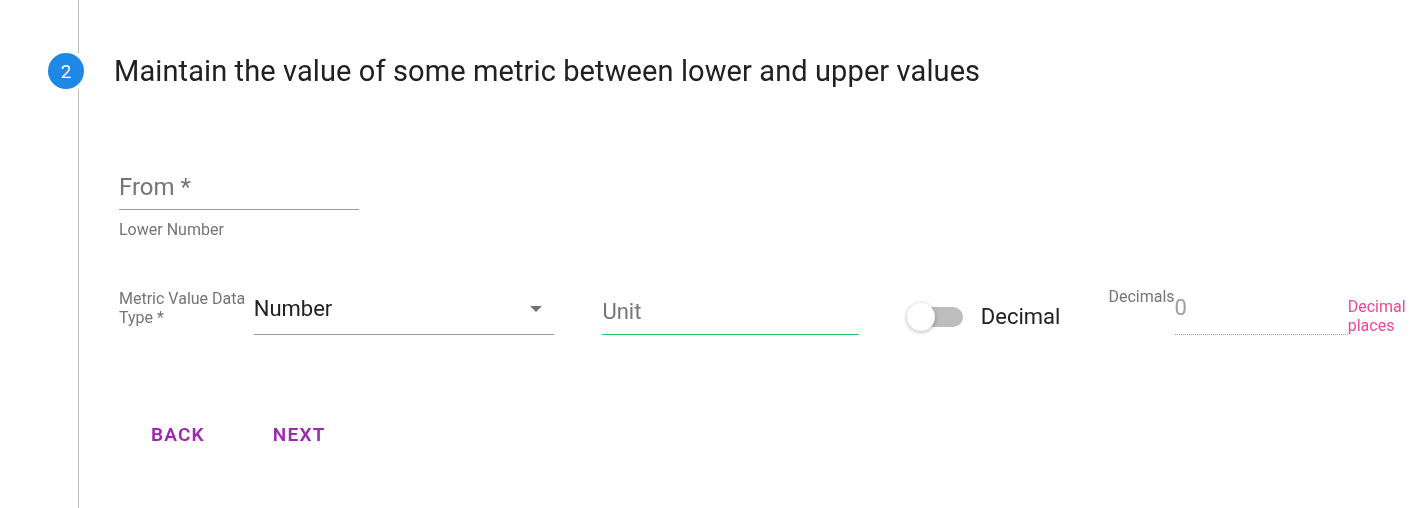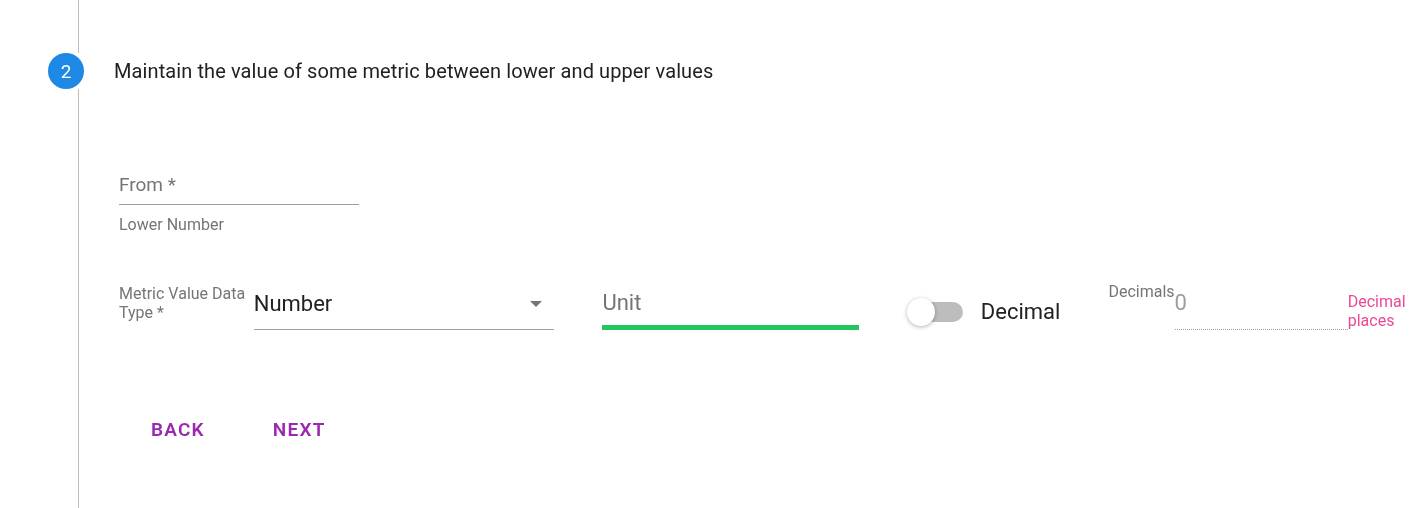--- a/index.html
+++ b/index.html
@@ -40,21 +40,21 @@
       background: #1e88e5;
       color: #fff;
       font-size: 19px;
       font-weight: 400;
       display: flex;
       align-items: center;
       justify-content: center;
       flex-shrink: 0;
     }
     .step-title {
-      font-size: 20px;
+      font-size: 29px;
       font-weight: 400;
       color: #212121;
       letter-spacing: 0.1px;
     }
     .step-body {
       margin-left: 30px;
       border-left: 1px solid #bdbdbd;
       padding-left: 40px;
       padding-top: 80px;
       padding-bottom: 40px;
@@ -69,21 +69,21 @@
       display: flex;
       flex-direction: column;
     }
     .field-input-line {
       position: relative;
       width: 240px;
     }
     .field-input {
       border: none;
       border-bottom: 1px solid #9e9e9e;
-      font-size: 19px;
+      font-size: 24px;
       color: #757575;
       padding: 4px 0 8px 0;
       width: 100%;
       background: transparent;
       outline: none;
       font-family: inherit;
     }
     .field-input::placeholder {
       color: #757575;
     }
@@ -126,21 +126,21 @@
       border-left: 6px solid transparent;
       border-right: 6px solid transparent;
       border-top: 6px solid #757575;
       margin-right: 12px;
     }
     .unit-wrap {
       width: 385px;
     }
     .unit-input {
       border: none;
-      border-bottom: 5px solid #22c55e;
+      border-bottom: 1px solid #22c55e;
       font-size: 22px;
       color: #757575;
       padding: 4px 0 10px 0;
       width: 100%;
       background: transparent;
       outline: none;
       font-family: inherit;
     }
     .unit-input::placeholder {
       color: #757575;

